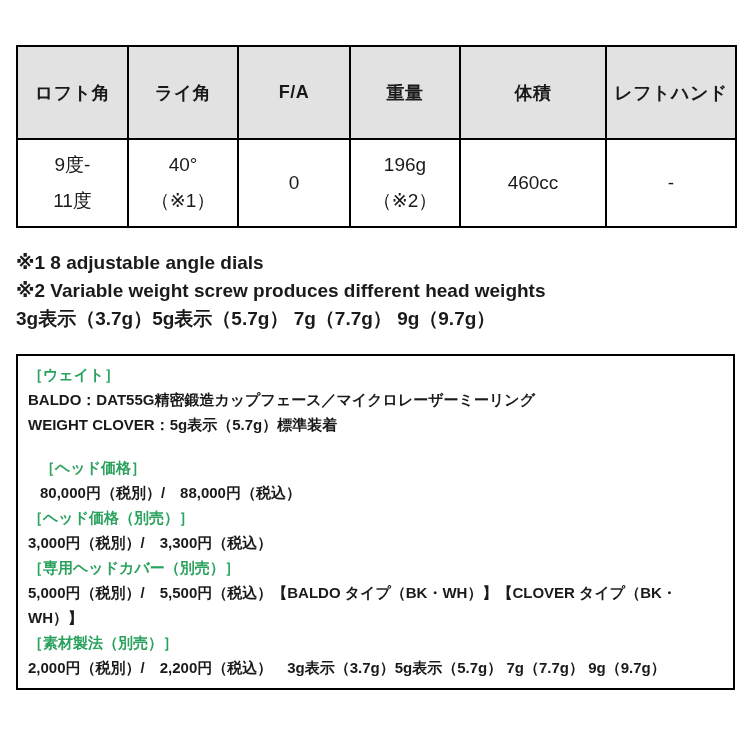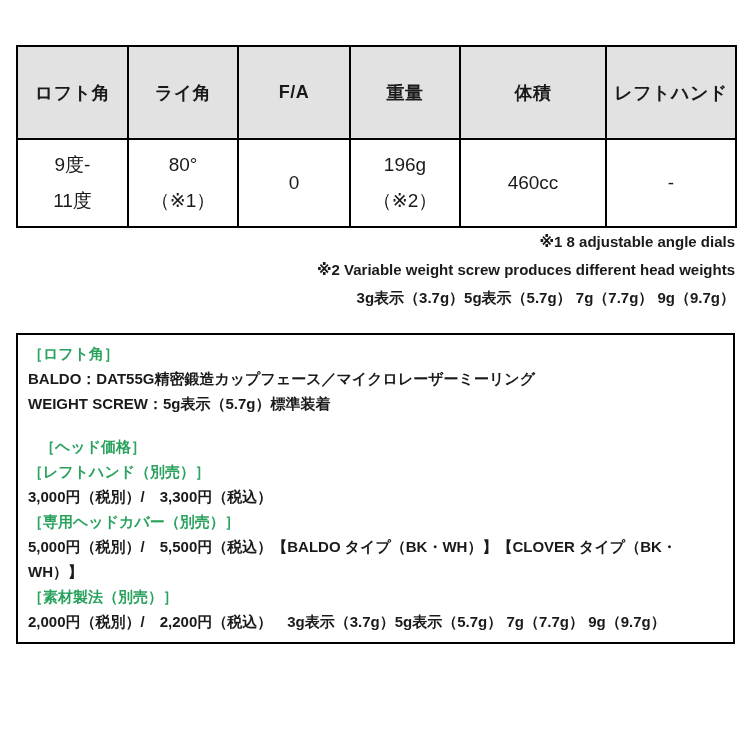--- a/index.html
+++ b/index.html
@@ -45,25 +45,24 @@
   }
   .c1 { width: 111px; }
   .c2 { width: 110px; }
   .c3 { width: 112px; }
   .c4 { width: 110px; }
   .c5 { width: 146px; }
   .c6 { width: 130px; }
   .cell-line { line-height: 36px; }
   
   .notes {
-    margin-top: 0;
-    font-size: 15px;
+    margin-top: 21px;
+    font-size: 19px;
     font-weight: 700;
     line-height: 28px;
-    text-align: right;
   }
   .notes p { margin: 0; }
   
   .details-box {
     box-sizing: border-box;
     margin-top: 21px;
     width: 719px;
     border: 2px solid #000000;
     padding: 6px 12px 8px 10px;
     font-size: 15px;
@@ -98,21 +97,21 @@
         <th>レフトハンド</th>
       </tr>
     </thead>
     <tbody>
       <tr>
         <td>
           <div class="cell-line">9度-</div>
           <div class="cell-line">11度</div>
         </td>
         <td>
-          <div class="cell-line">80°</div>
+          <div class="cell-line">40°</div>
           <div class="cell-line">（※1）</div>
         </td>
         <td>
           <div class="cell-line">0</div>
         </td>
         <td>
           <div class="cell-line">196g</div>
           <div class="cell-line">（※2）</div>
         </td>
         <td>
@@ -127,31 +126,32 @@
 
   <div class="notes">
     <p>※1  8 adjustable angle dials</p>
     <p>※2 Variable weight screw produces different head weights</p>
     <p>3g表示（3.7g）5g表示（5.7g） 7g（7.7g） 9g（9.7g）</p>
   </div>
 
   <div class="details-box">
 
     <div>
-      <p class="sec-heading">［ロフト角］</p>
+      <p class="sec-heading">［ウェイト］</p>
       <p>BALDO：DAT55G精密鍛造カップフェース／マイクロレーザーミーリング</p>
-      <p>WEIGHT SCREW：5g表示（5.7g）標準装着</p>
+      <p>WEIGHT CLOVER：5g表示（5.7g）標準装着</p>
     </div>
 
     <div class="sec-gap">
       <p class="sec-heading">［ヘッド価格］</p>
+      <p>80,000円（税別）/　88,000円（税込）</p>
     </div>
 
     <div>
-      <p class="sec-heading">［レフトハンド（別売）］</p>
+      <p class="sec-heading">［ヘッド価格（別売）］</p>
       <p>3,000円（税別）/　3,300円（税込）</p>
     </div>
 
     <div>
       <p class="sec-heading">［専用ヘッドカバー（別売）］</p>
       <p>5,000円（税別）/　5,500円（税込）【BALDO タイプ（BK・WH）】【CLOVER タイプ（BK・WH）】</p>
     </div>
 
     <div>
       <p class="sec-heading">［素材製法（別売）］</p>

